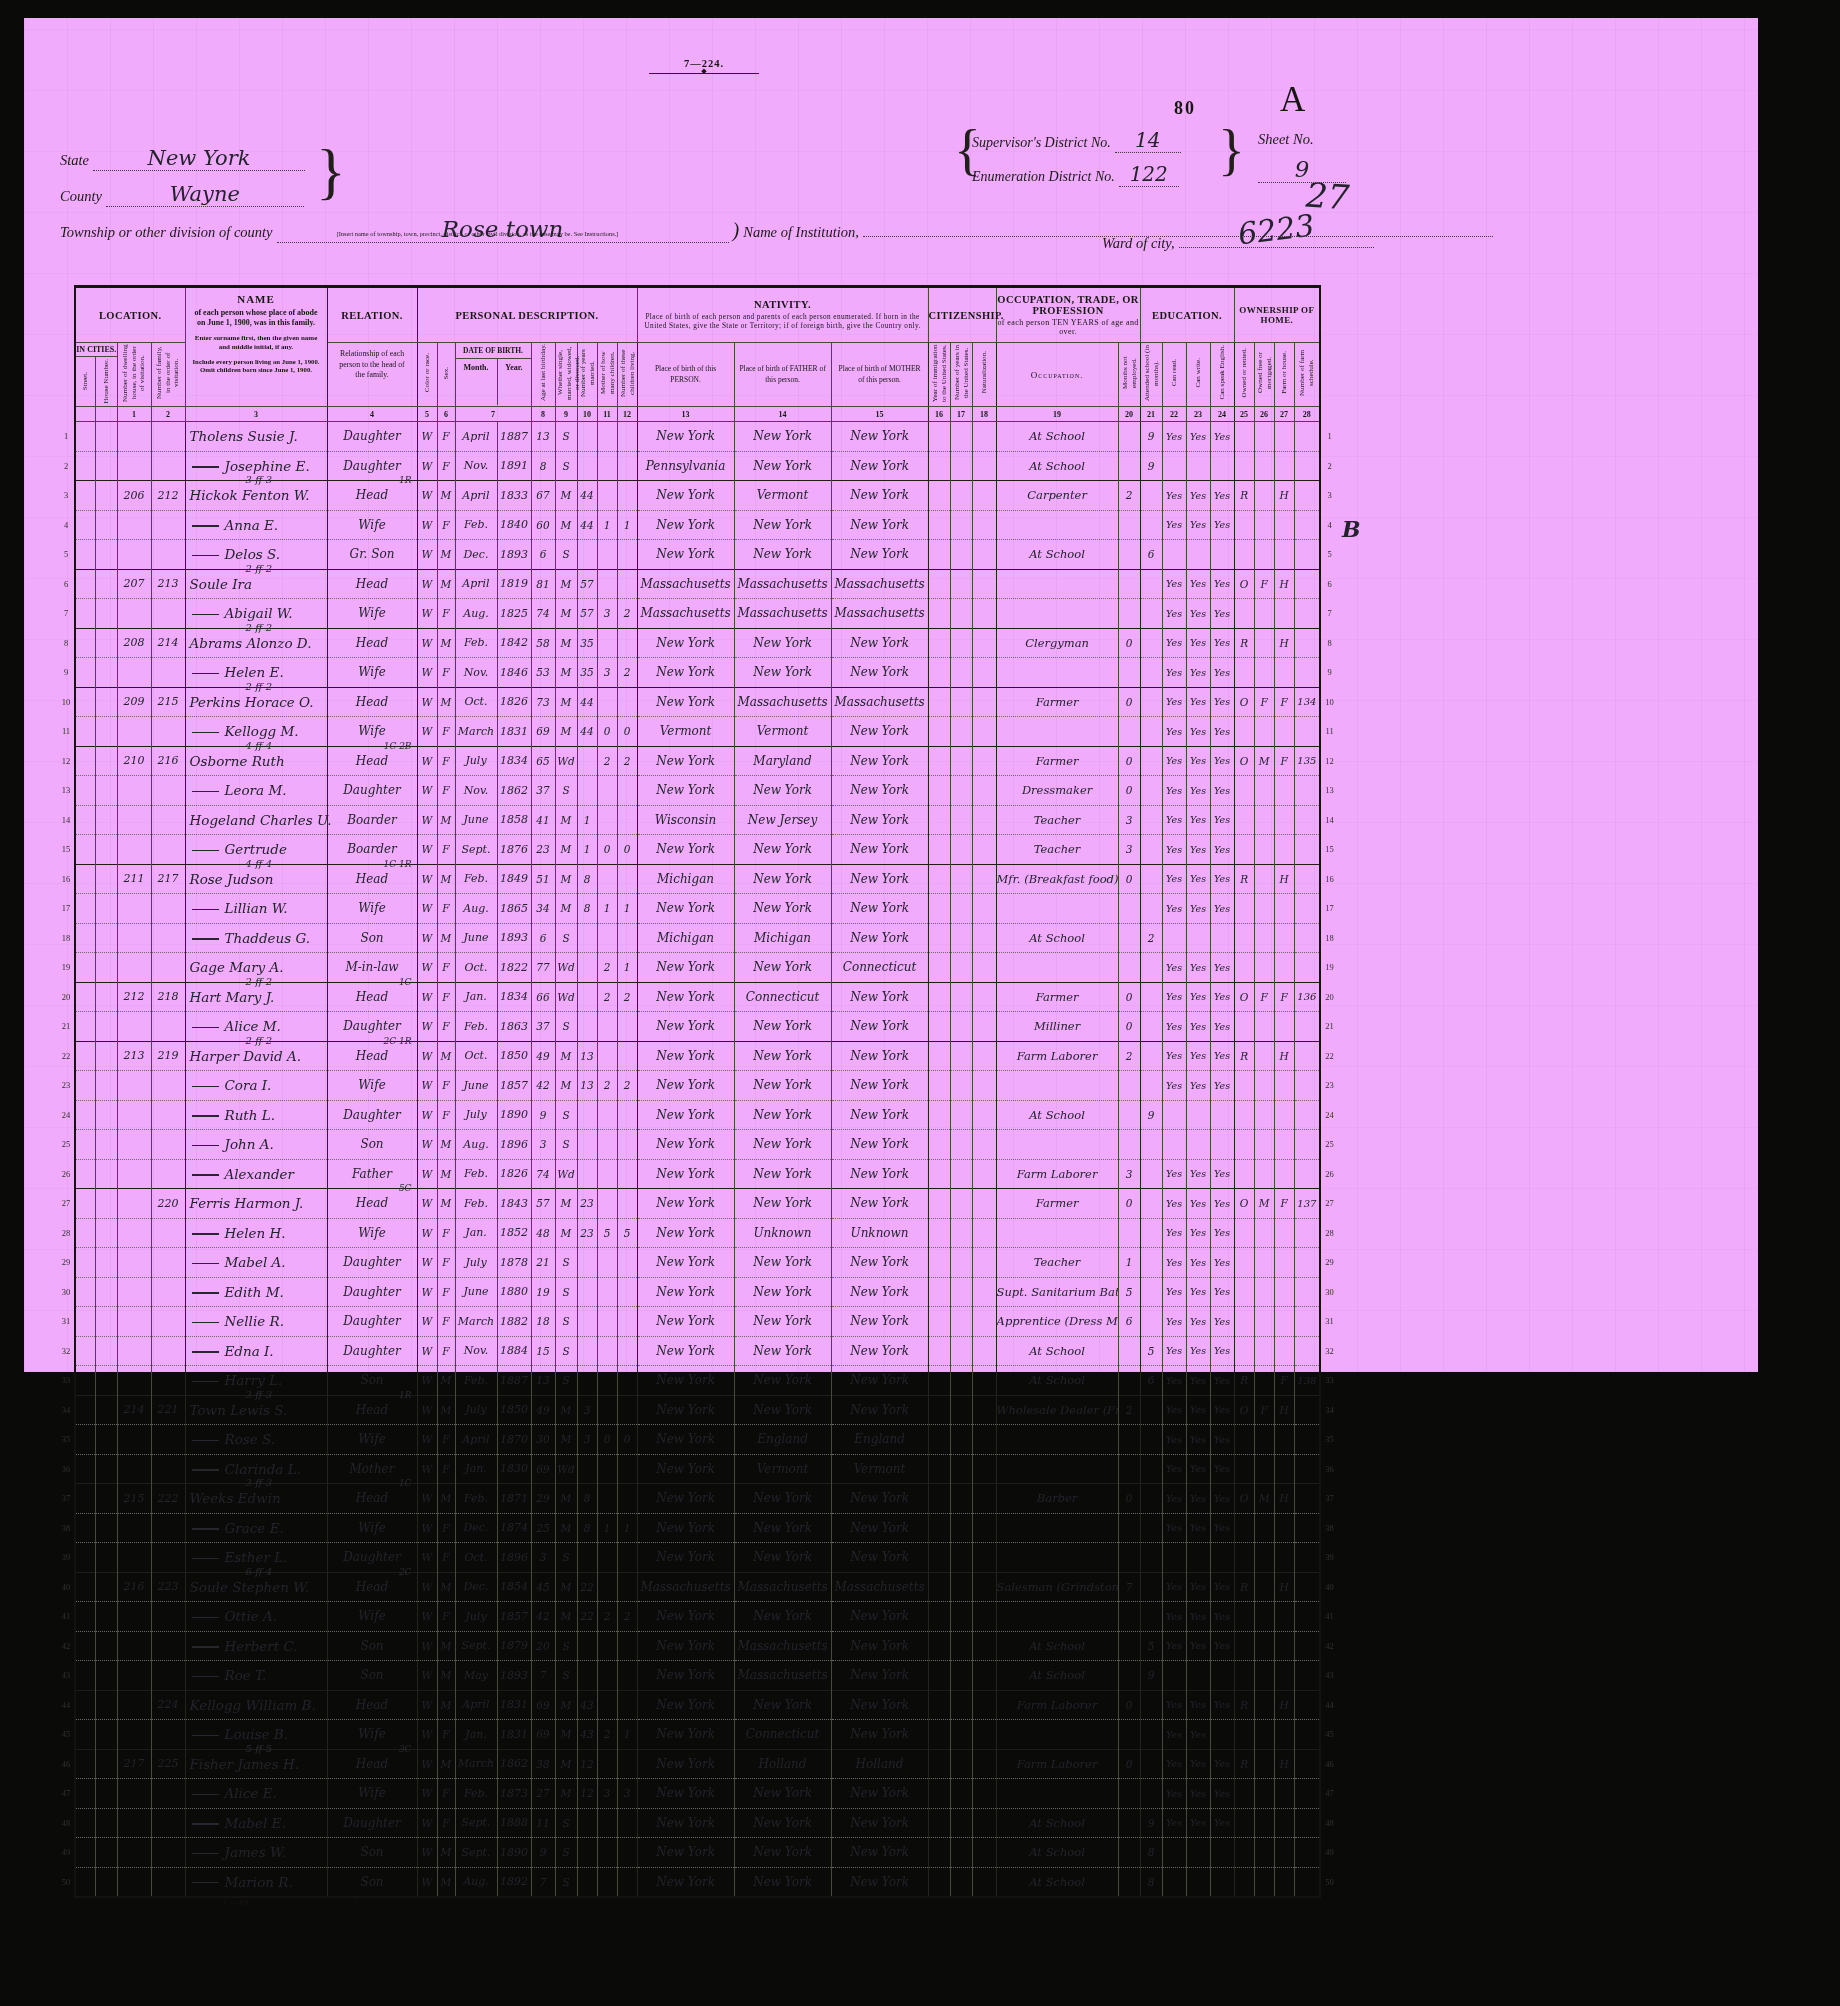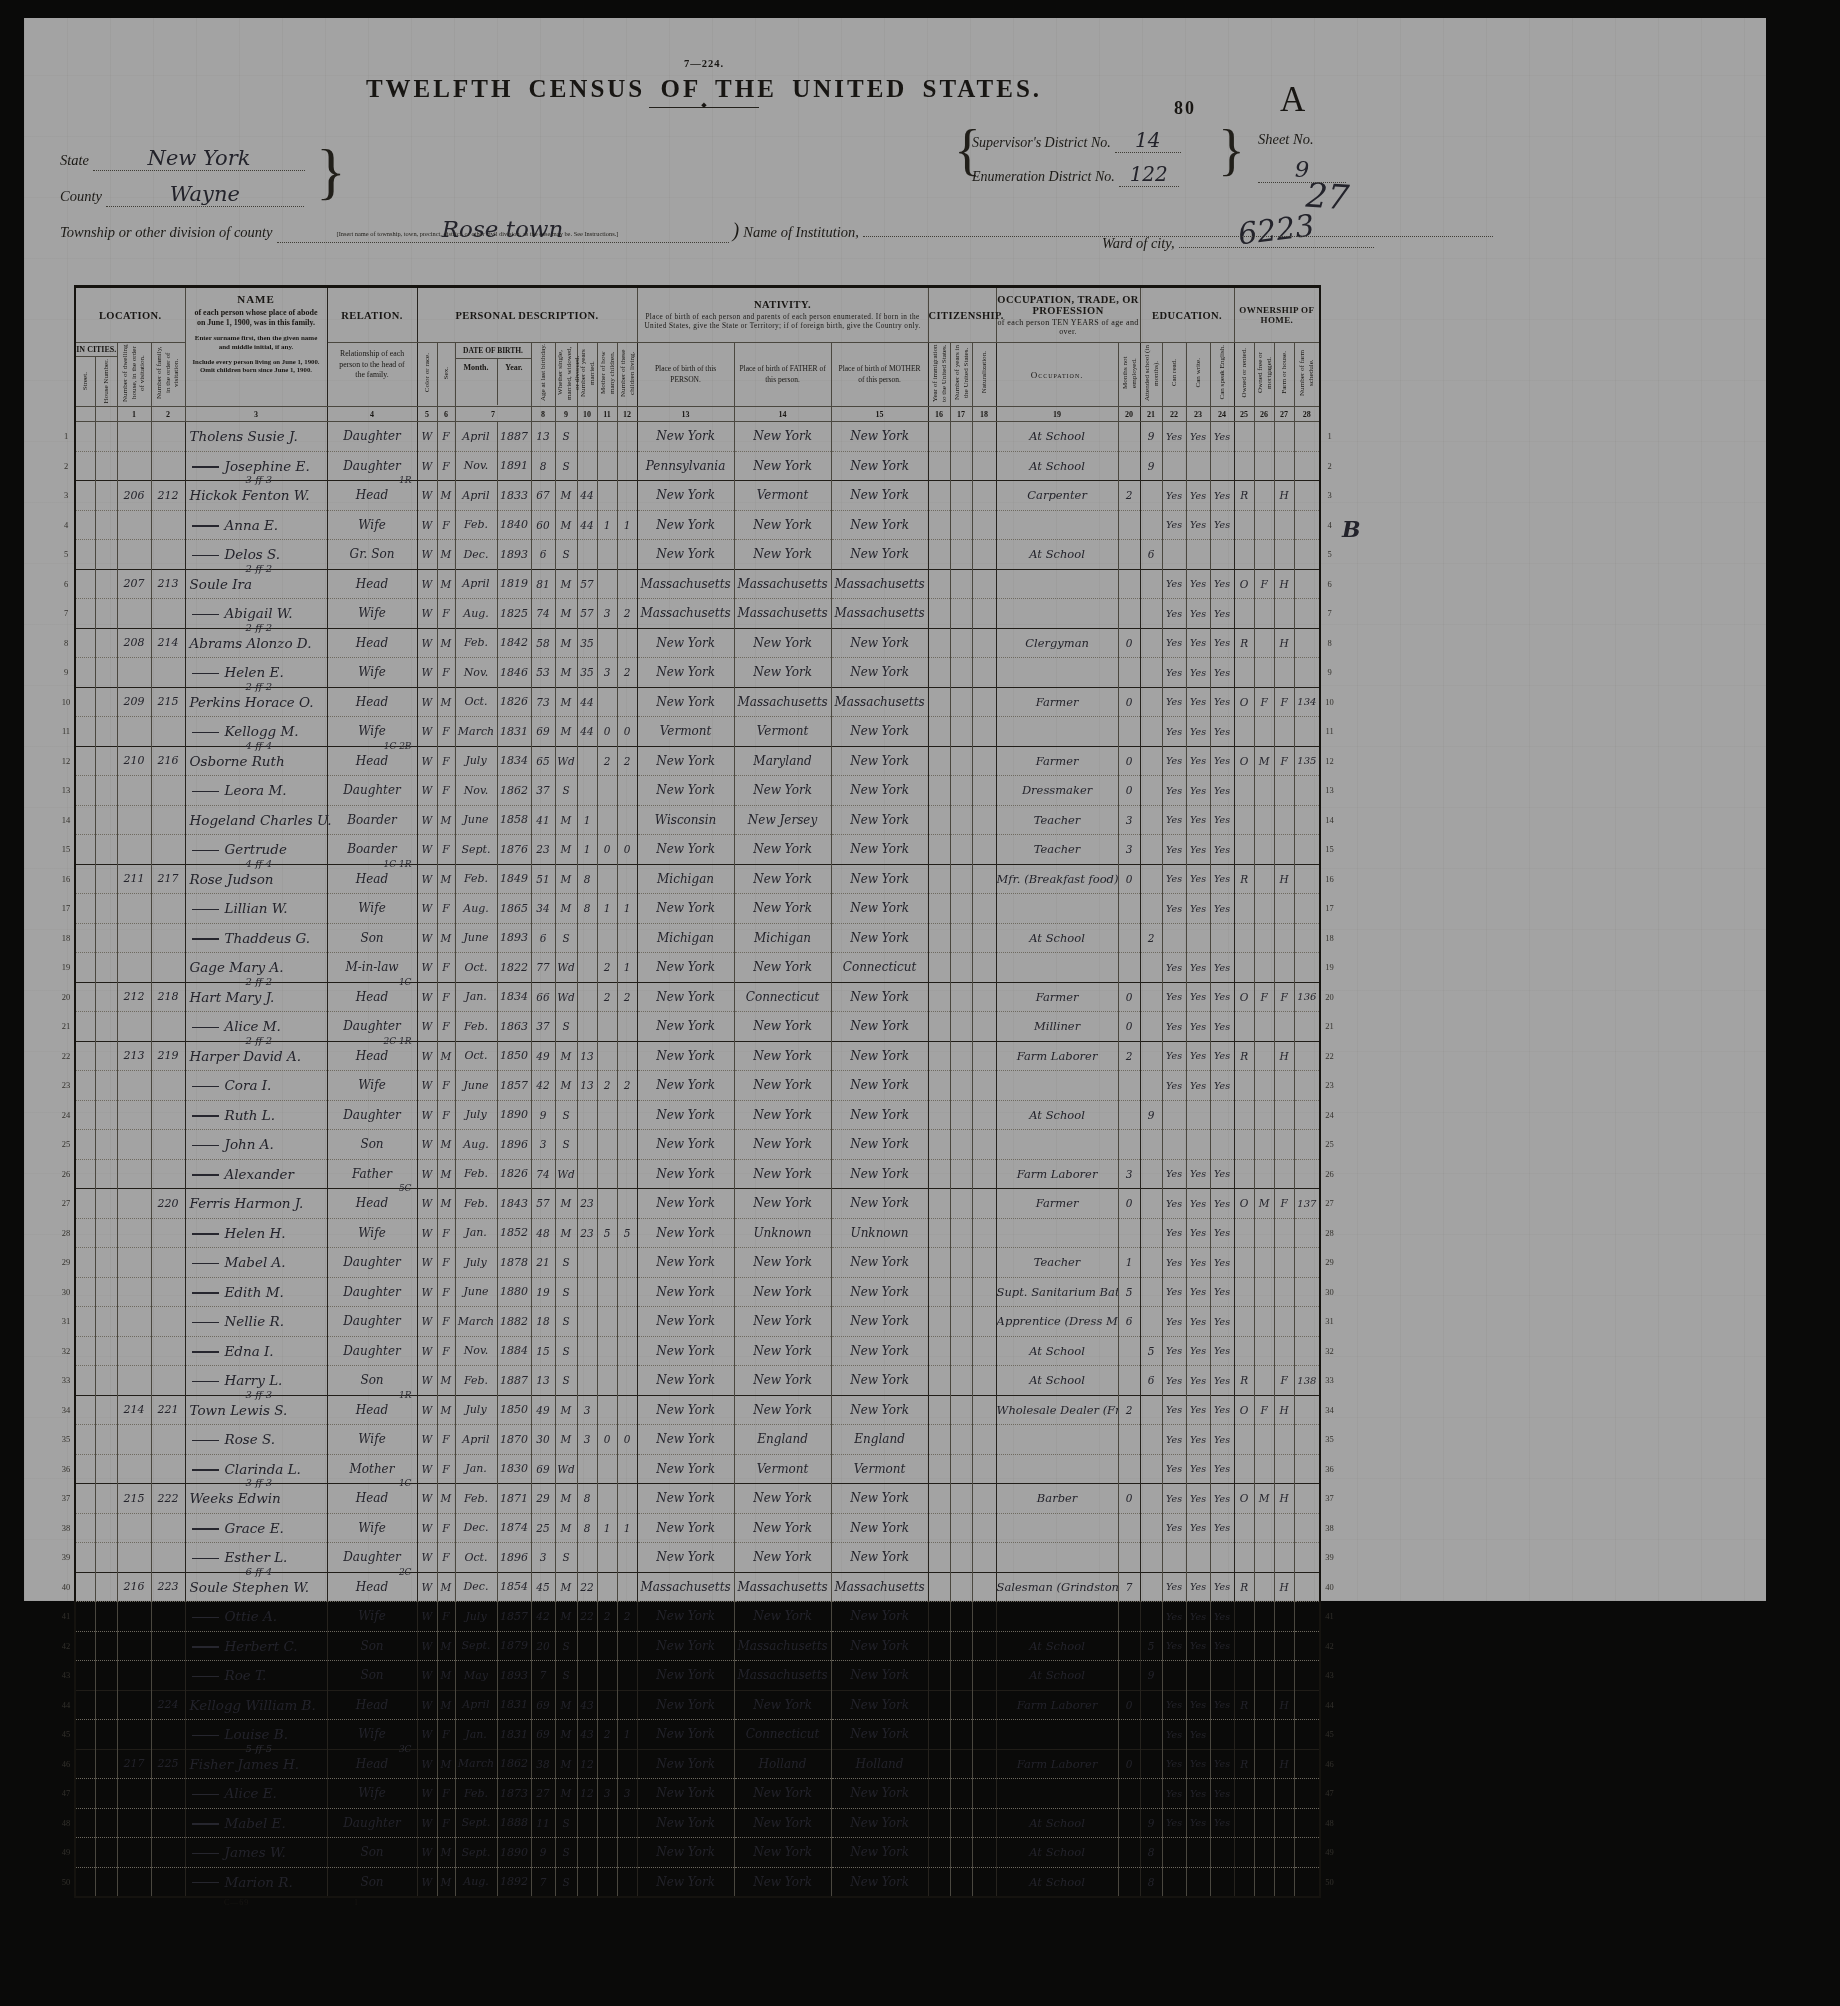--- a/index.html
+++ b/index.html
@@ -1,18 +1,18 @@
 <!DOCTYPE html>
 <html><head>
 <meta charset="utf-8">
 <style>
   html,body{margin:0;padding:0;background:#070707;}
   .scan{position:relative;width:1840px;height:2006px;background:#0a0a09;overflow:hidden;
         font-family:"Liberation Serif",serif;color:#181613;}
-  .paper{position:absolute;left:24px;top:18px;width:1734px;height:1583px;background:#a3a3a3;padding-left:8px;}
+  .paper{position:absolute;left:24px;top:18px;width:1734px;height:1354px;background:#f0abfc;}
   .paper::before{content:"";position:absolute;inset:0;pointer-events:none;
      background:repeating-linear-gradient(90deg,rgba(70,64,52,.05) 0 1px,transparent 1px 43px),
                 repeating-linear-gradient(0deg,rgba(70,64,52,.035) 0 1px,transparent 1px 61px);}
   .hand{font-family:"DejaVu Serif",serif;font-style:italic;color:#23232b;}
   .lbl{font-style:italic;font-size:14.5px;color:#1c1a16;}
   .fill{display:inline-block;border-bottom:1.5px dotted #3f3d36;text-align:center;vertical-align:baseline;}
   .abs{position:absolute;}
   
   .center-head{position:absolute;left:330px;top:40px;width:700px;text-align:center;}
   .formno{font-size:10.5px;font-weight:bold;letter-spacing:1px;}
@@ -87,21 +87,20 @@
   .footnote2{position:absolute;left:330px;top:1880px;font-size:8px;}
 </style>
 </head>
 <body>
 
 <div class="scan">
  <div class="paper">
 
   <div class="center-head">
     <div class="formno">7—224.</div>
-    <div class="title">TWELFTH CENSUS OF THE UNITED STATES.</div>
     <div class="orn"></div>
   </div>
 
   <div class="stamp80 abs">80</div>
   <div class="cornerA abs">A</div>
   <div class="hand27 hand abs">27</div>
   <div class="hand6223 hand abs">6223</div>
   <div class="handB hand abs">B</div>
 
   <div class="brace abs" style="left:930px;top:104px;">{</div>

